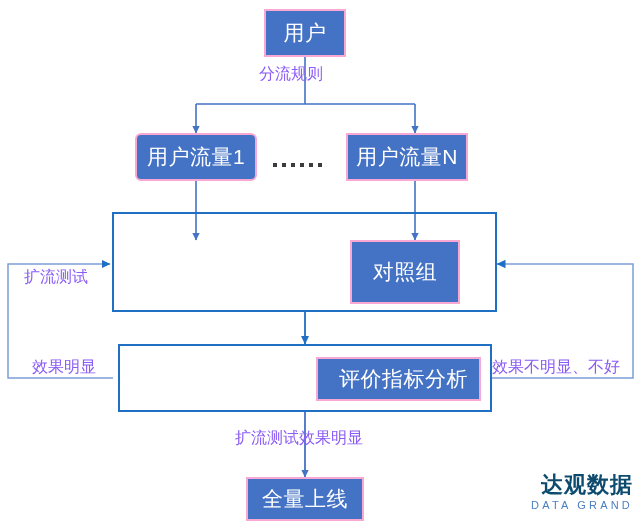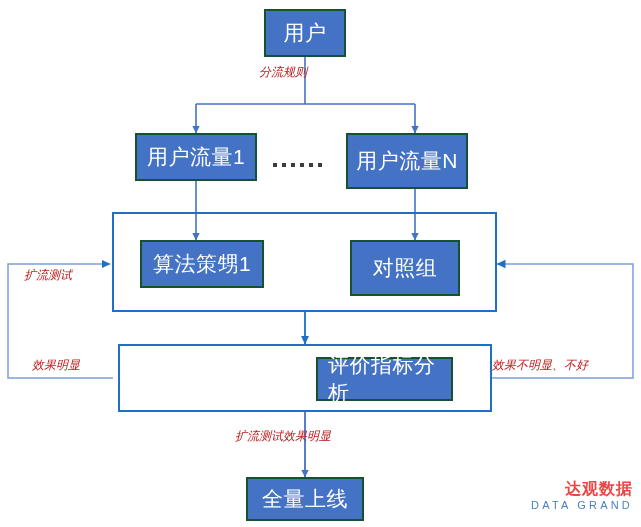--- a/index.html
+++ b/index.html
@@ -21,44 +21,43 @@
   #wires {
     position: absolute;
     left: 0;
     top: 0;
     width: 641px;
     height: 527px;
   }
   .node {
     position: absolute;
     background: #4472C4;
-    border: 2px solid #14532d;
+    border: 2px solid #f9a8d4;
     color: #ffffff;
     display: flex;
     align-items: center;
     justify-content: center;
     font-size: 21px;
     letter-spacing: 0.5px;
     box-sizing: border-box;
     z-index: 3;
   }
   .group-box {
     position: absolute;
     border: 2px solid #1F6FC4;
     background: transparent;
     box-sizing: border-box;
     z-index: 2;
   }
   .edge-label {
     position: absolute;
-    color: #b91c1c;
-    font-size: 12px;
+    color: #8b5cf6;
+    font-size: 16px;
     white-space: nowrap;
     z-index: 4;
-    font-style: italic;
   }
   .dots {
     position: absolute;
     display: flex;
     gap: 5px;
     align-items: center;
     z-index: 3;
   }
   .dots i {
     display: block;
@@ -67,22 +66,22 @@
     background: #3c3c3c;
   }
   #watermark {
     position: absolute;
     right: 8px;
     bottom: 14px;
     text-align: right;
     z-index: 5;
   }
   #wm-cn {
-    color: #ef4444;
-    font-size: 16px;
+    color: #0c4a6e;
+    font-size: 22px;
     font-weight: bold;
     letter-spacing: 1px;
     line-height: 1.1;
   }
   #wm-en {
     color: #4a7fc1;
     font-size: 11px;
     letter-spacing: 3.2px;
     line-height: 1.4;
     margin-left: 35px;
@@ -121,51 +120,48 @@
 
     <path d="M113,378 L8,378 L8,264 L110,264" stroke="#7D9FD8" stroke-width="1.5" fill="none" marker-end="url(#arrS)"></path>
 
     <path d="M492,378 L633,378 L633,264 L497,264" stroke="#7D9FD8" stroke-width="1.5" fill="none" marker-end="url(#arrS)"></path>
   </svg>
 
   <div class="node" style="left:264px; top:9px; width:82px; height:48px;">
     <span>用户</span>
   </div>
 
-  <div class="node" style="left:135px; top:133px; width:122px; height:48px;">
+  <div class="node" style="left:135px; top:133px; width:122px; height:48px;border-radius:6px;">
     <span>用户流量1</span>
   </div>
 
   <div class="dots" style="left:273px; top:163px;">
     <i></i>
       <i></i>
       <i></i>
       <i></i>
       <i></i>
       <i></i>
   </div>
 
-  <div class="node" style="left:346px; top:133px; width:122px; height:56px;">
+  <div class="node" style="left:346px; top:133px; width:122px; height:48px;">
     <span>用户流量N</span>
   </div>
 
   <div class="group-box" style="left:112px; top:212px; width:385px; height:100px;"></div>
 
-  <div class="node" style="left:140px; top:240px; width:124px; height:48px;">
-    <span>算法策甥1</span>
-  </div>
 
-  <div class="node" style="left:350px; top:240px; width:110px; height:56px;text-align:center;">
+  <div class="node" style="left:350px; top:240px; width:110px; height:64px;text-align:center;">
     <span>对照组</span>
   </div>
 
   <div class="group-box" style="left:118px; top:344px; width:374px; height:68px;"></div>
 
 
-  <div class="node" style="left:316px; top:357px; width:137px; height:44px;padding-left:10px;">
+  <div class="node" style="left:316px; top:357px; width:165px; height:44px;padding-left:10px;">
     <span>评价指标分析</span>
   </div>
 
   <div class="node" style="left:246px; top:477px; width:118px; height:44px;">
     <span>全量上线</span>
   </div>
 
   <div class="edge-label" style="left:259px; top:64px;">分流规则</div>
 
   <div class="edge-label" style="left:24px; top:238px;margin-top:29px;">扩流测试</div>

